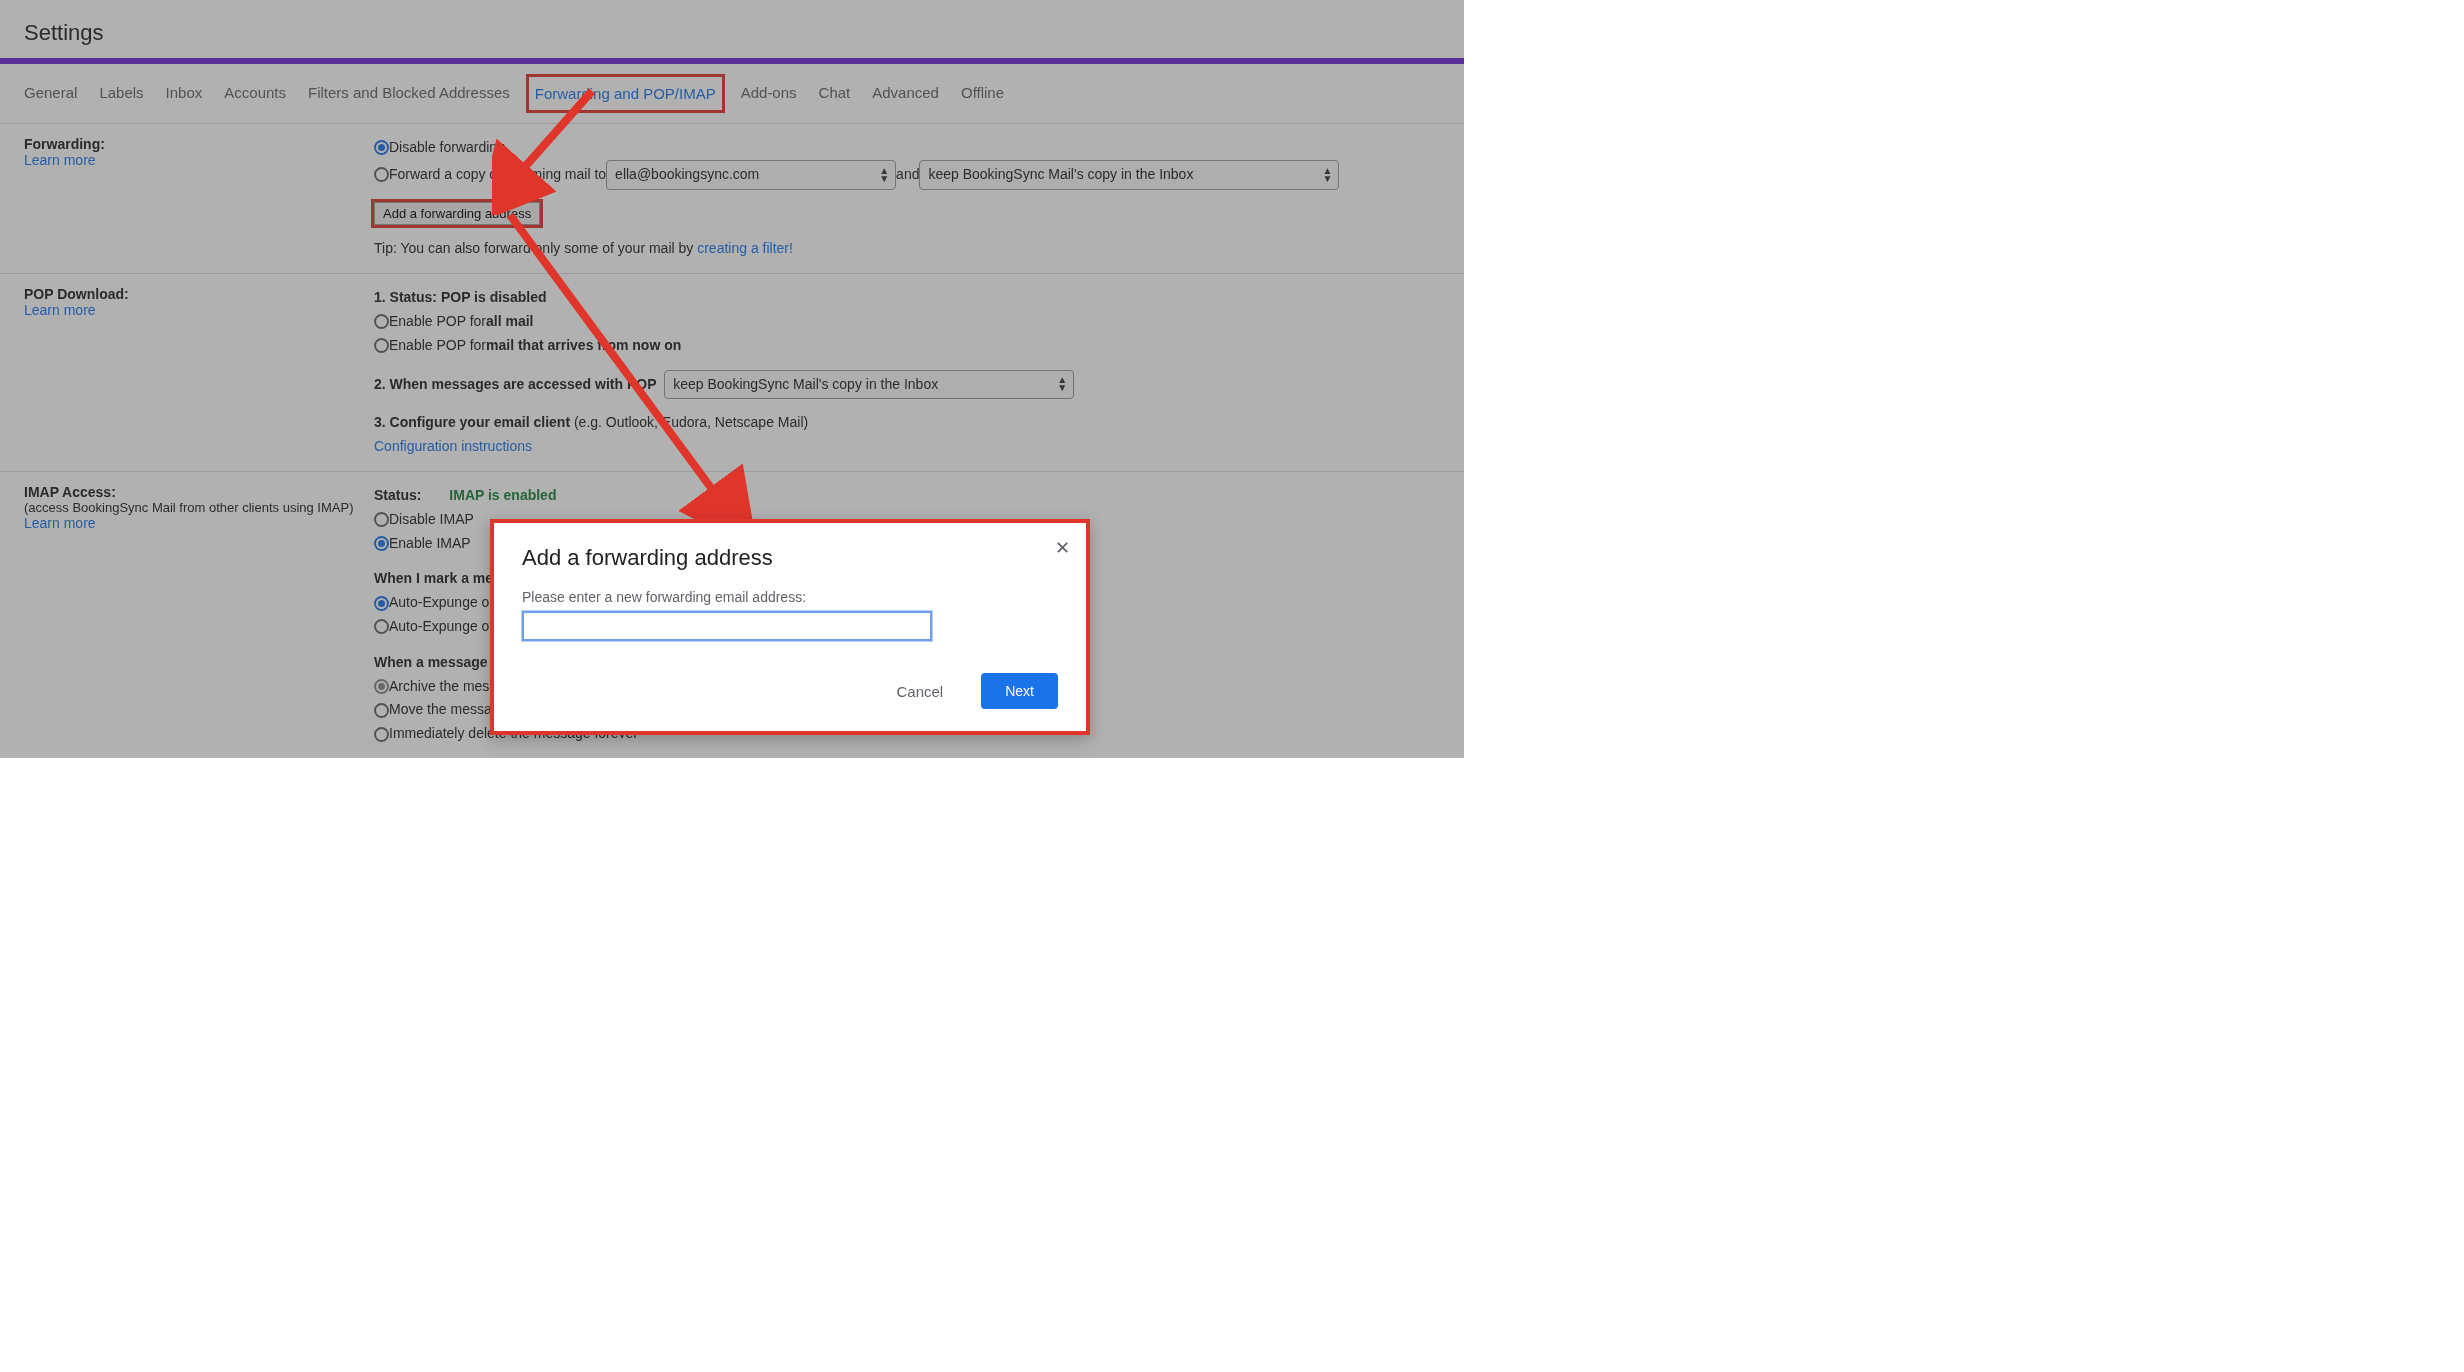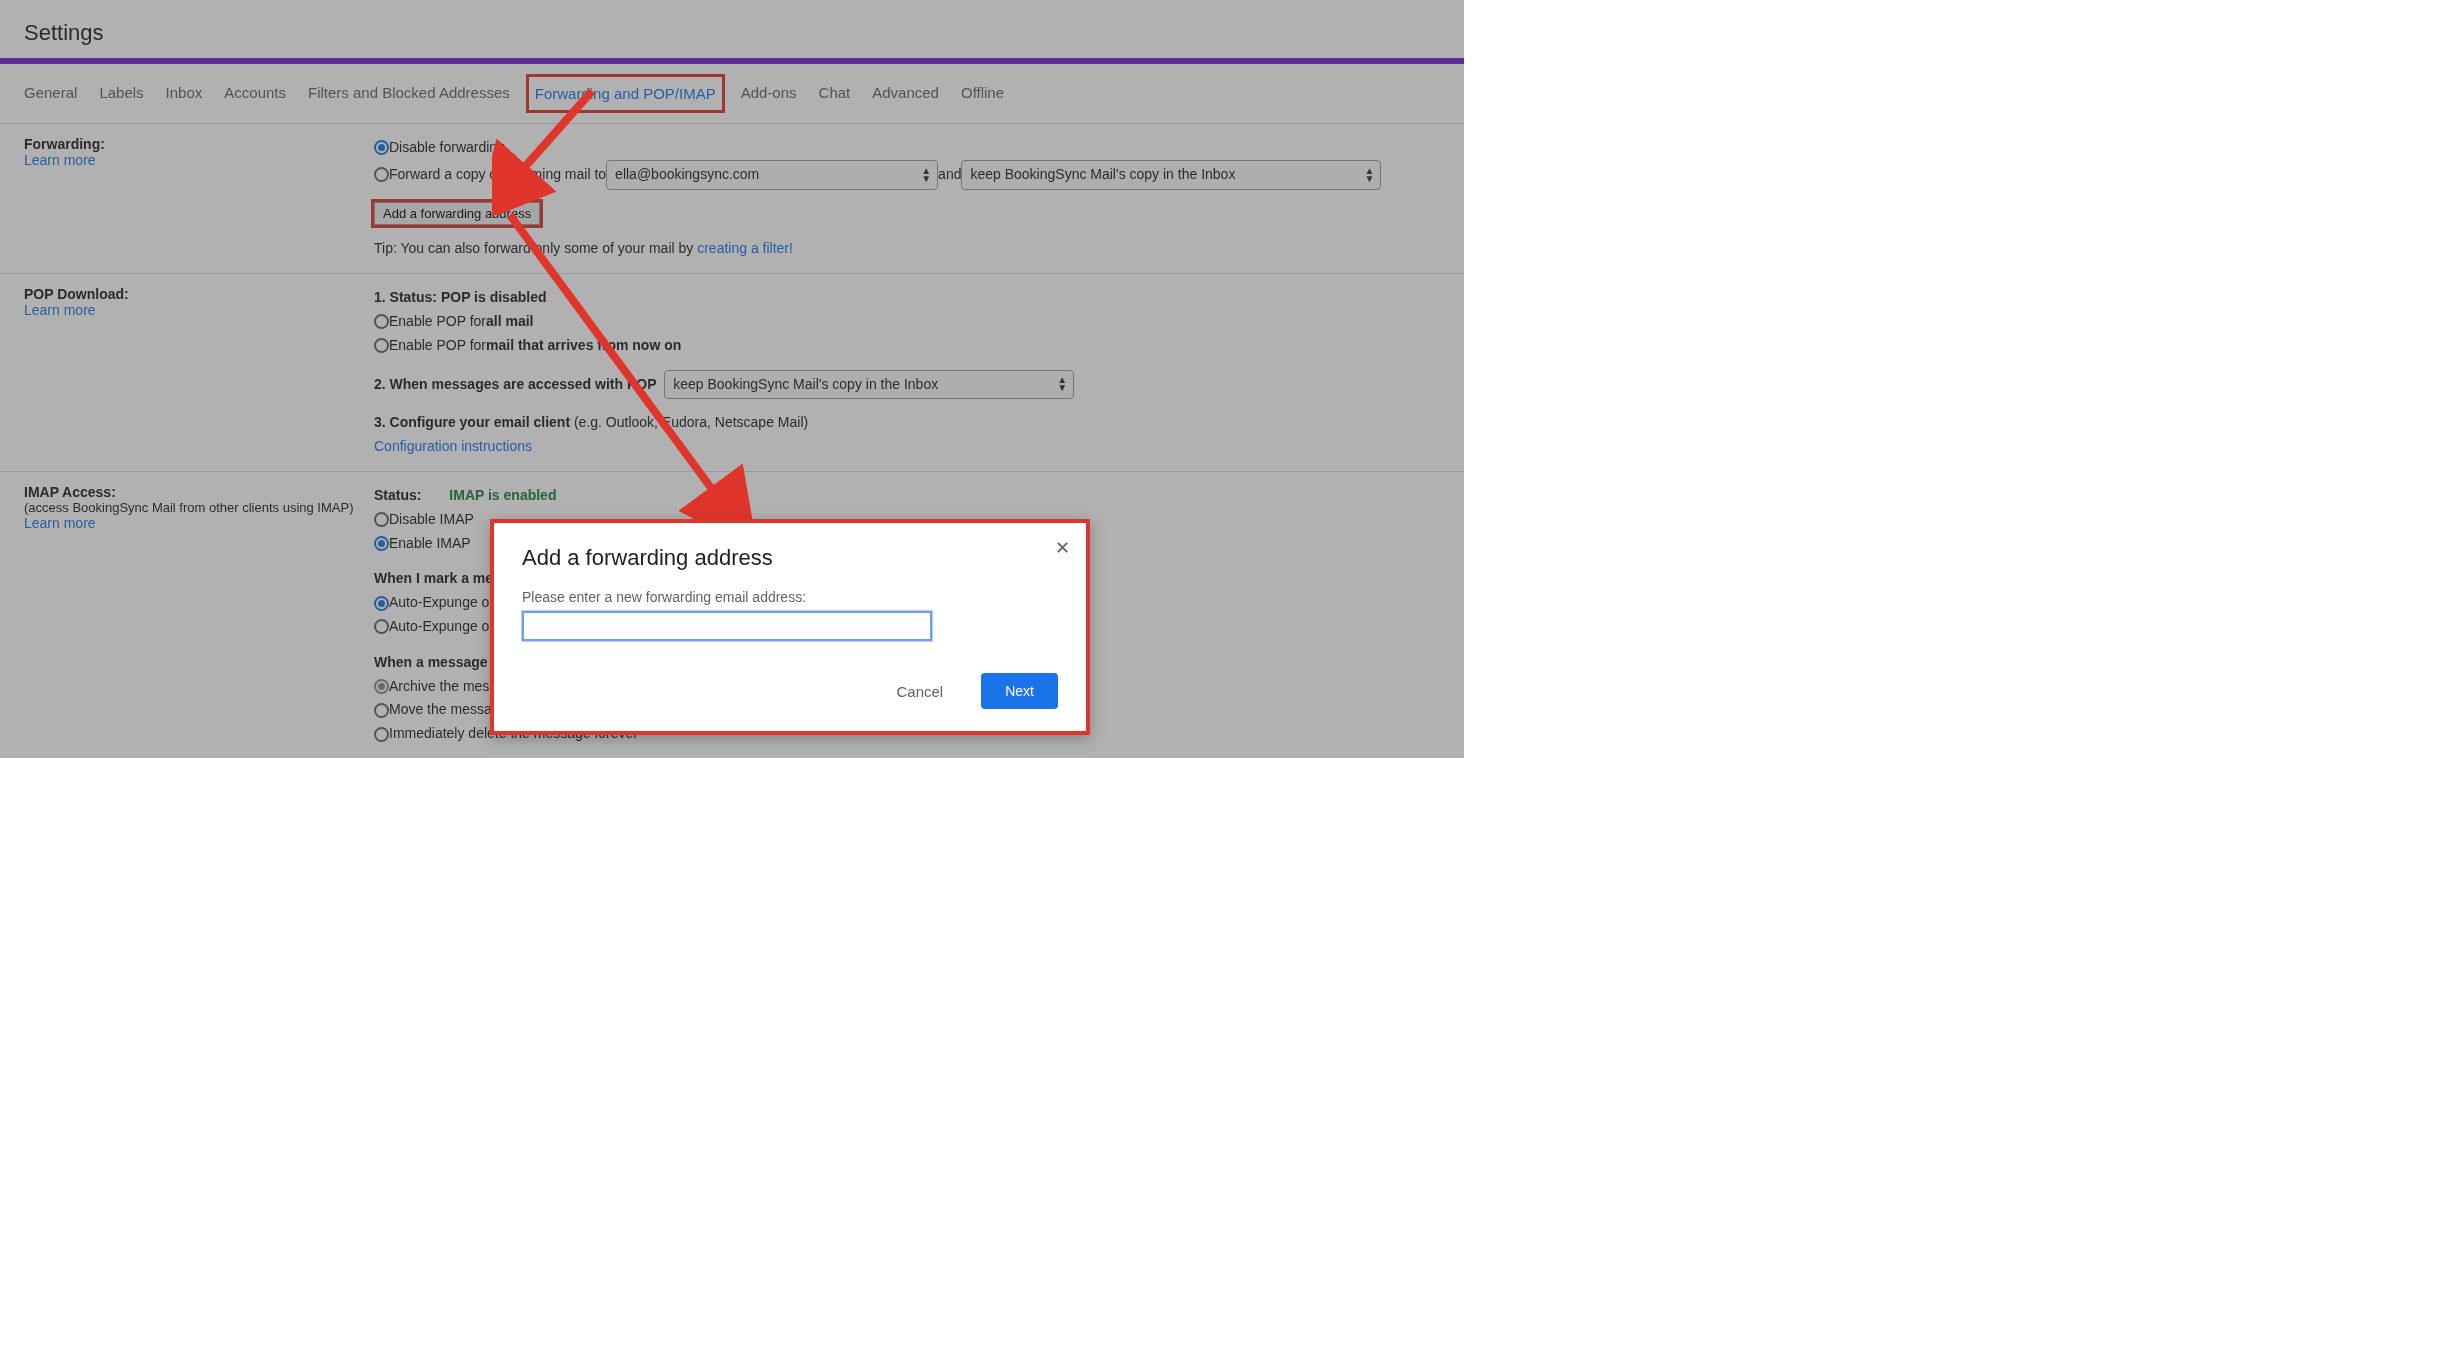--- a/index.html
+++ b/index.html
@@ -73,21 +73,21 @@
       <div class="link">Learn more</div>
     </div>
     <div class="section-body">
       <div class="radio-row">
         <span class="radio checked"></span>
         <span>Disable forwarding</span>
       </div>
       <div class="radio-row">
         <span class="radio"></span>
         <span>Forward a copy of incoming mail to</span>
-        <span class="selectbox" style="width:332px">
+        <span class="selectbox" style="width:290px">
           <span>ella@bookingsync.com</span>
           <span class="arrows">
               <span>▲</span>
               <span>▼</span>
             </span>
         </span>
         <span>and</span>
         <span class="selectbox" style="width:420px">
           <span>keep BookingSync Mail's copy in the Inbox</span>
           <span class="arrows">

